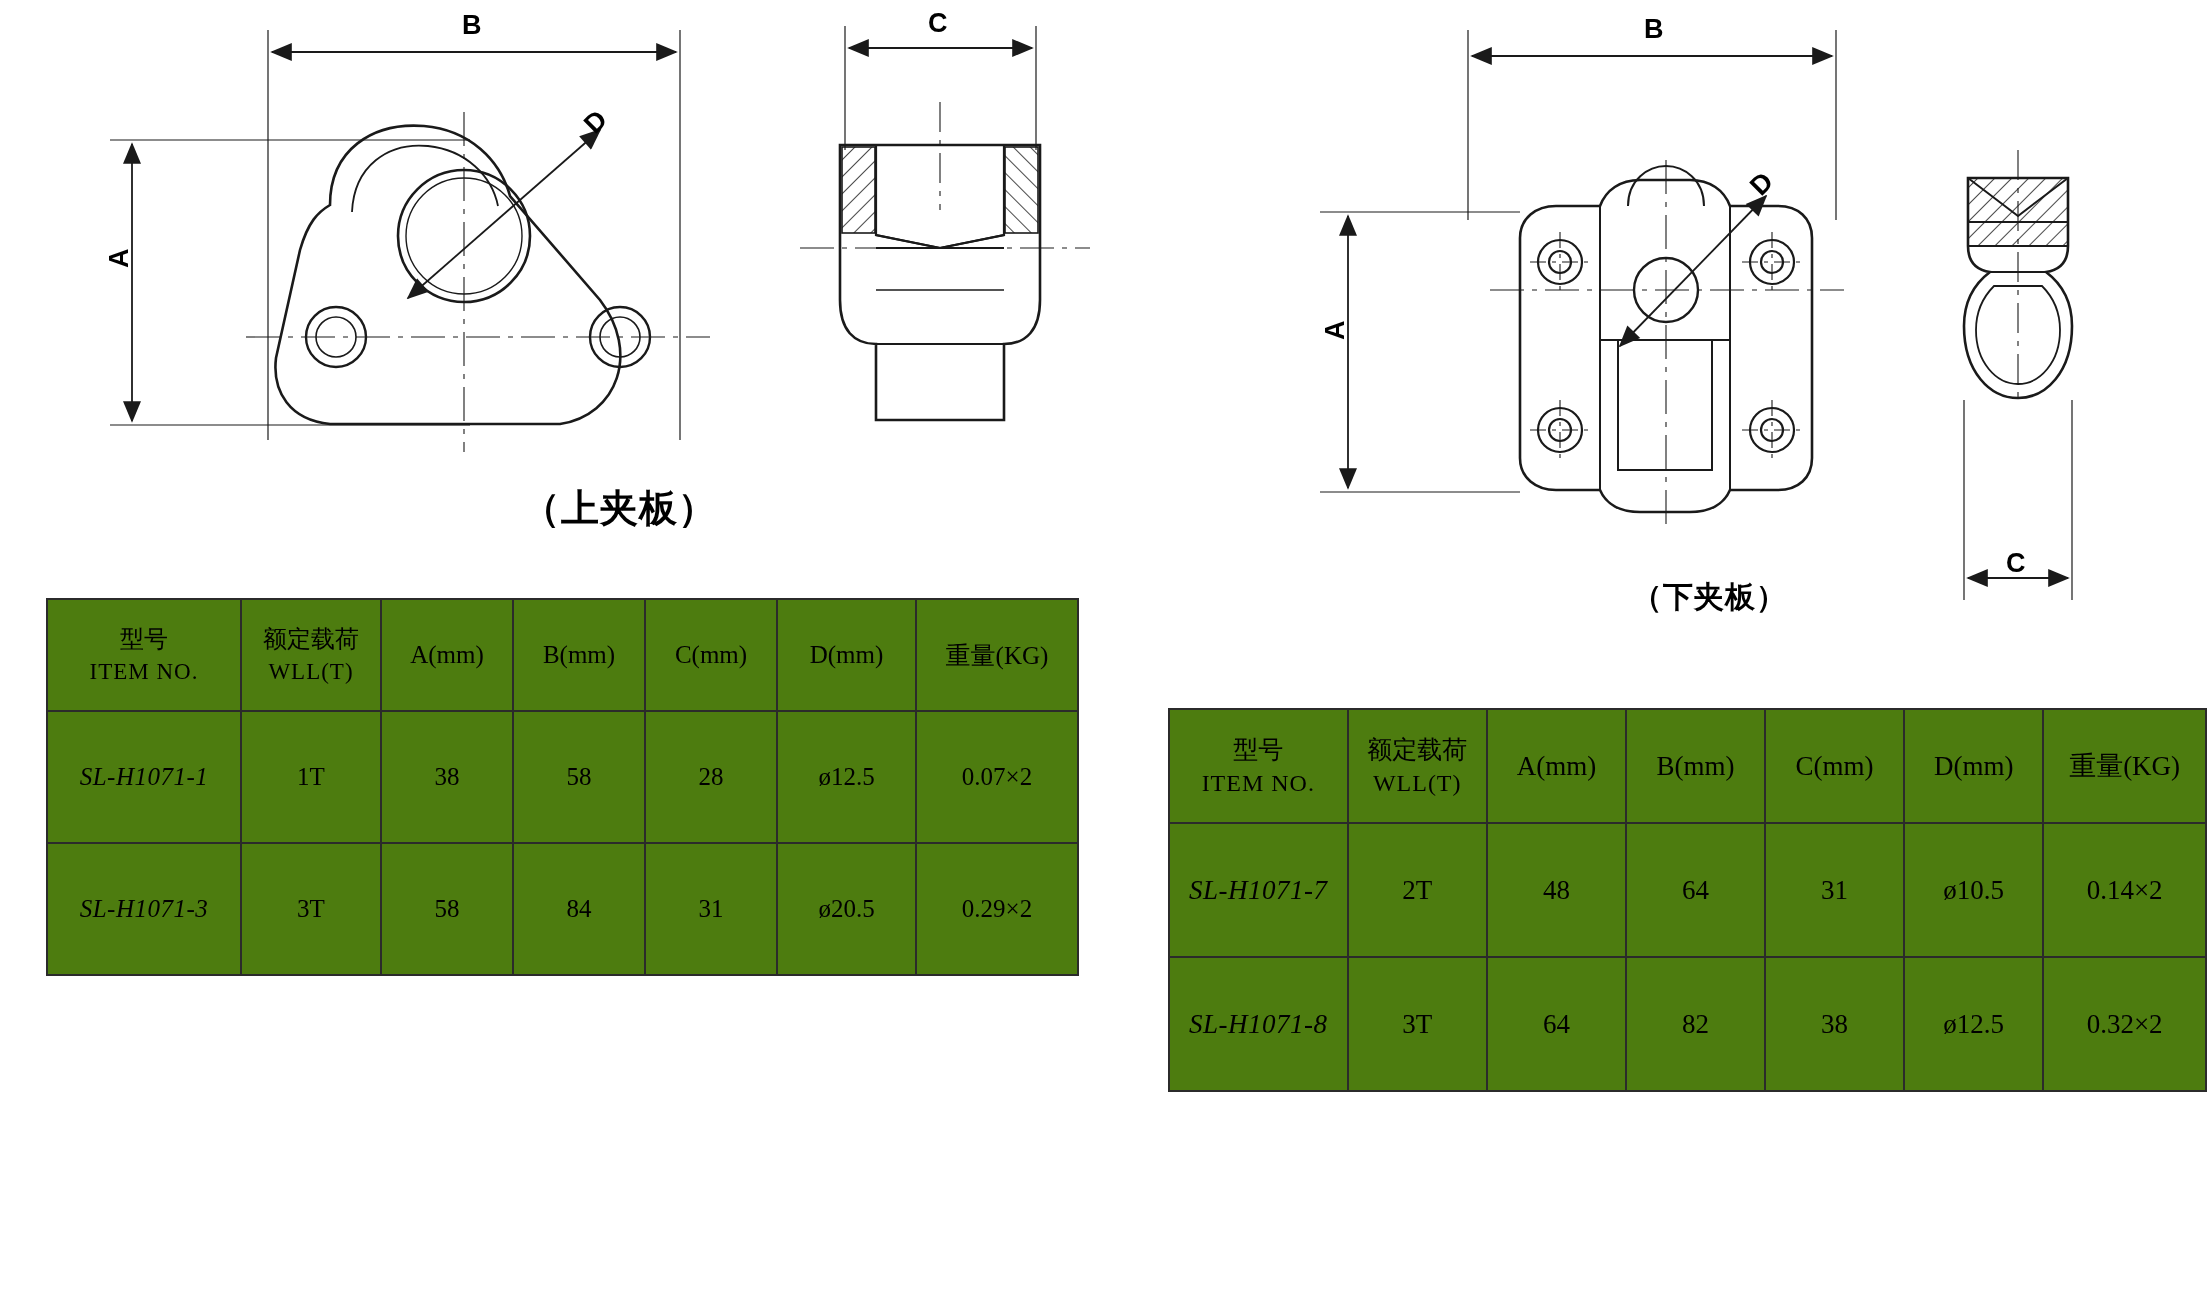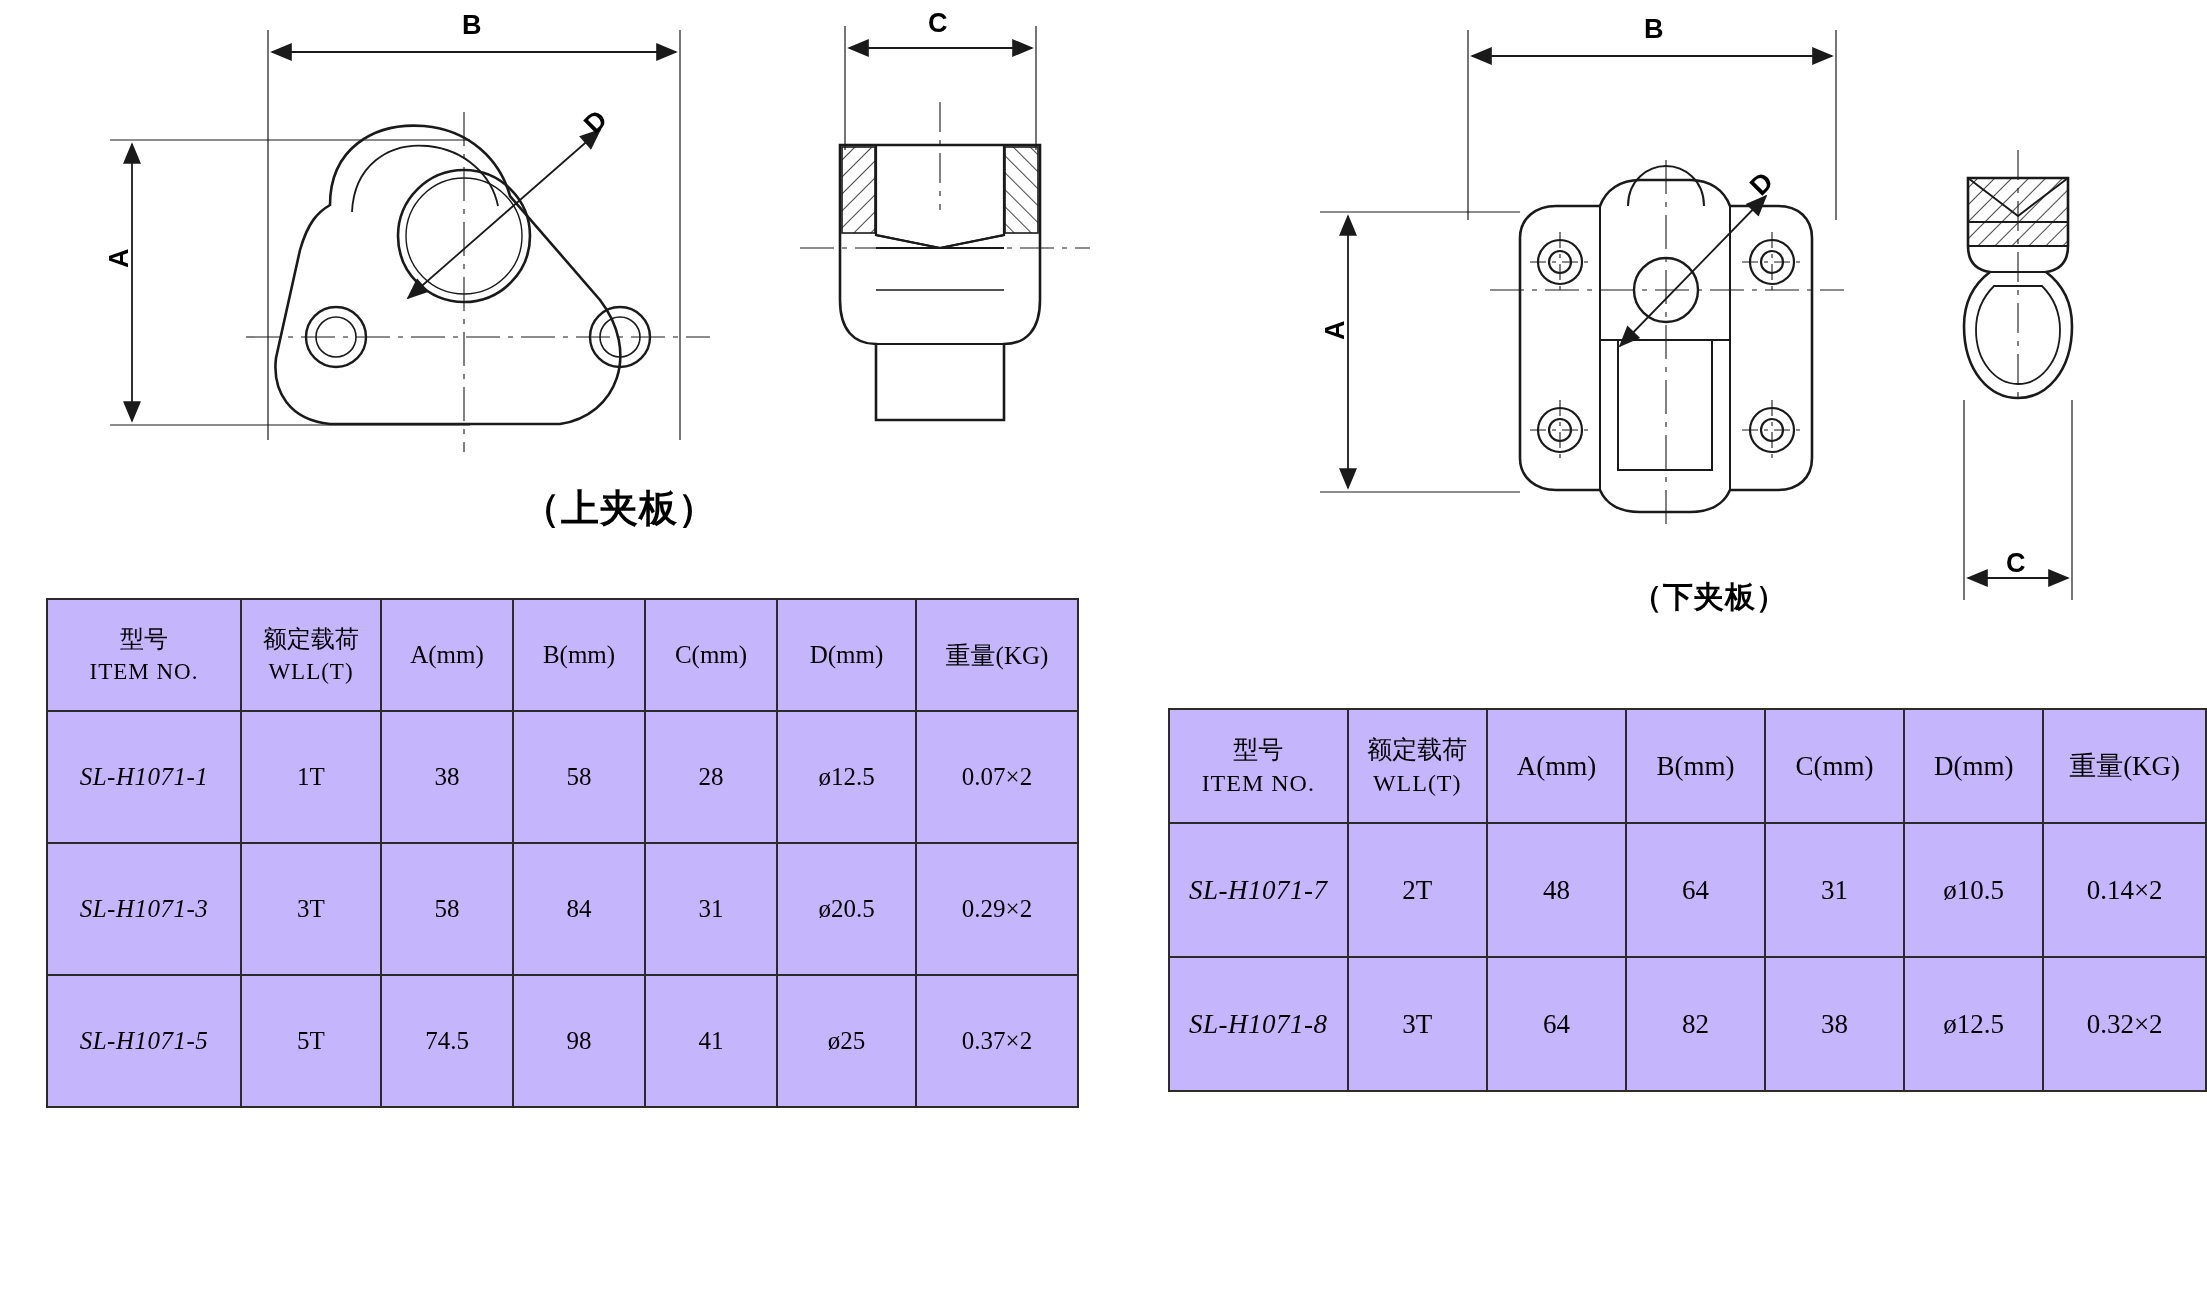--- a/index.html
+++ b/index.html
@@ -32,21 +32,21 @@
     position: absolute;
     font-family: "Liberation Sans", sans-serif;
     font-size: 27px;
     font-weight: bold;
     letter-spacing: 1px;
   }
   
   table.spec {
     position: absolute;
     border-collapse: collapse;
-    background: #c4b5fd;
+    background: #4d7c0f;
   }
   table.spec td, table.spec th {
     border: 2px solid #2b2b2b;
     text-align: center;
     vertical-align: middle;
     font-weight: normal;
   }
   
   #table-left {
     left: 46px;
@@ -303,29 +303,20 @@
       </tr>
       <tr>
         <td class="c0 model-cell">SL-H1071-3</td>
         <td class="c1">3T</td>
         <td class="c2">58</td>
         <td class="c3">84</td>
         <td class="c4">31</td>
         <td class="c5">ø20.5</td>
         <td class="c6">0.29×2</td>
       </tr>
-      <tr>
-        <td class="c0 model-cell">SL-H1071-5</td>
-        <td class="c1">5T</td>
-        <td class="c2">74.5</td>
-        <td class="c3">98</td>
-        <td class="c4">41</td>
-        <td class="c5">ø25</td>
-        <td class="c6">0.37×2</td>
-      </tr>
     </tbody>
   </table>
 
   <table class="spec" id="table-right">
     <thead>
       <tr>
         <th class="c0">
           <span class="hdr-two-line">
             <span class="cn">型号</span>
             <span class="en">ITEM NO.</span>

